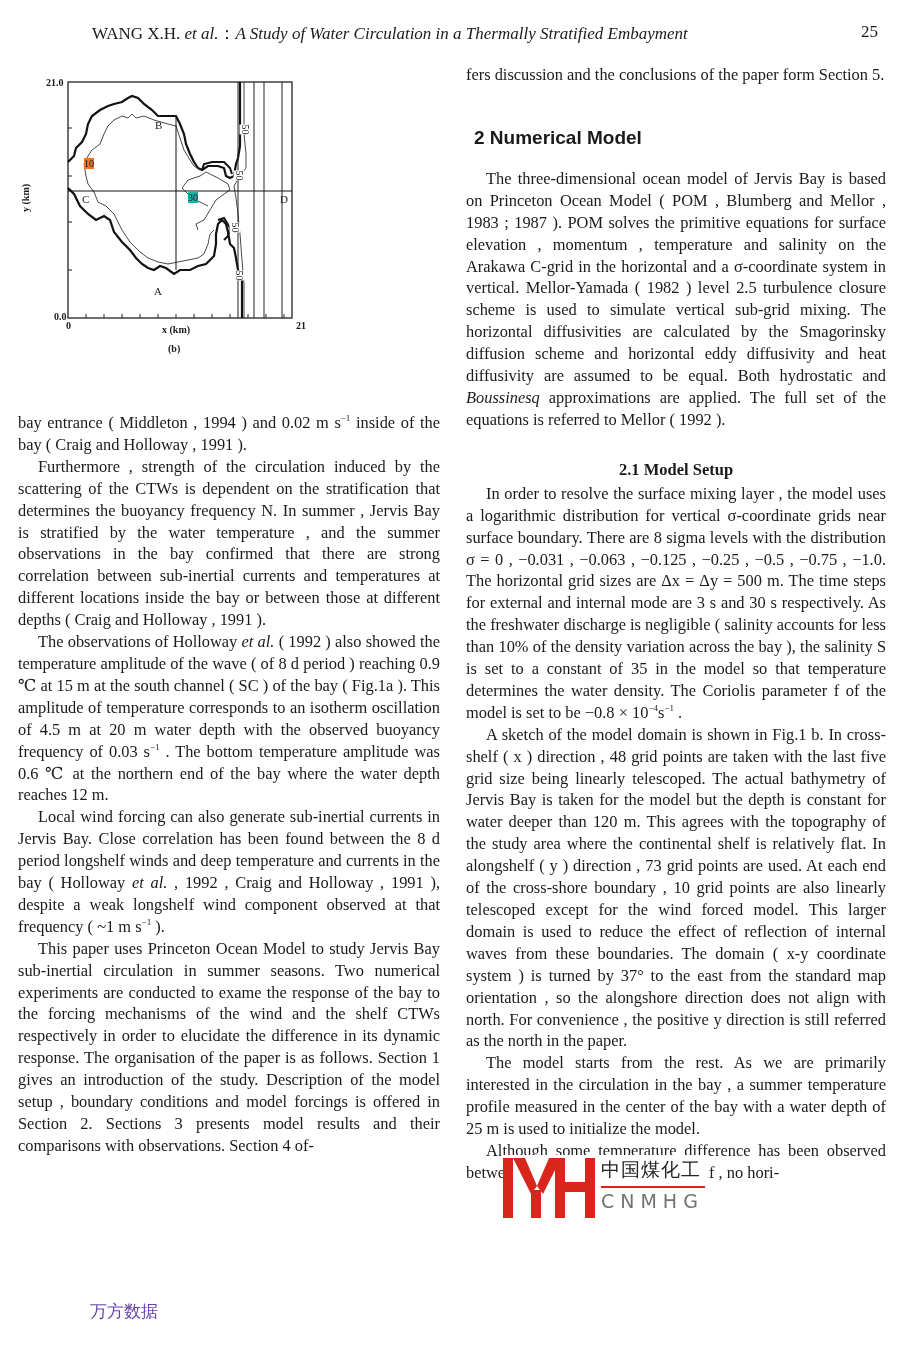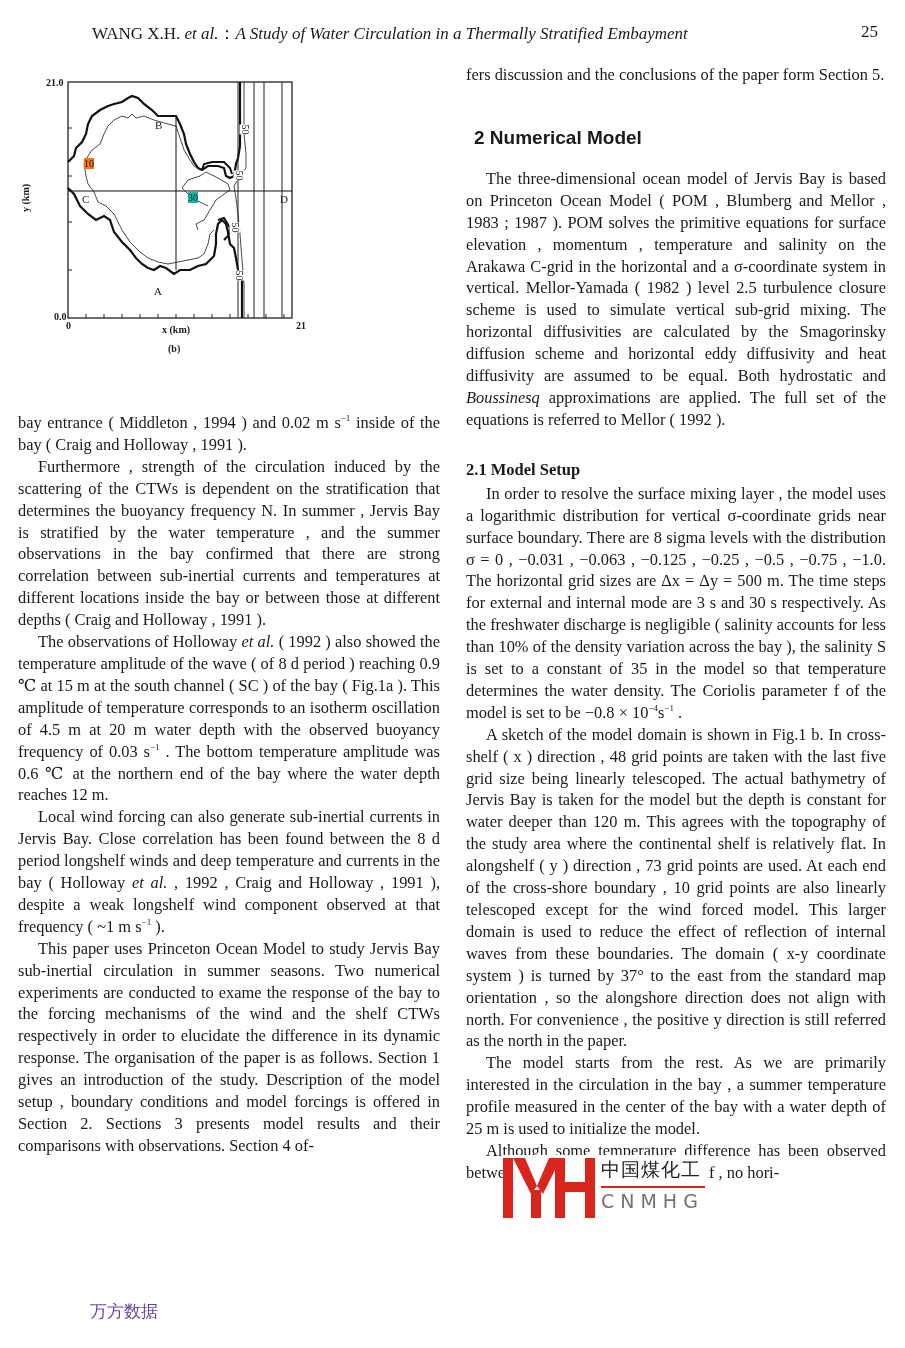--- a/index.html
+++ b/index.html
@@ -15,21 +15,21 @@
   .col.right { left: 466px; width: 420px; }
   p.body { margin: 0; font-size: 16.4px; line-height: 21.9px; text-align: justify; }
   p.ind { text-indent: 20px; }
   .figure { position: relative; height: 342px; }
   .figure svg { position: absolute; left: 0; top: 0; }
   .caption { font-size: 13.6px; line-height: 19.5px; margin: 0 0 0 16px; padding-right: 0;
              text-align: justify; color: #222; }
   h2.sec { font-family: "Liberation Sans", "DejaVu Sans", sans-serif; font-weight: bold;
            font-size: 19px; margin: 8px; padding: 0; height: 24px; line-height: 24px; }
   h3.sub { font-family: "Liberation Serif", serif; font-weight: bold; font-size: 16.5px;
-           margin: 0; height: 26px; line-height: 26px; }
+           margin: 0; height: 26px; line-height: 26px; text-align: center; }
   sup { font-size: 9px; line-height: 0; vertical-align: 7px; }
   i { font-style: italic; }
   .wm-logo { position: absolute; left: 503px; top: 1155px; width: 205px; height: 64px;
              background: #fff; }
   .wm-logo .glyph { position: absolute; left: 0; top: 3px; }
   .wm-logo .cn { position: absolute; left: 98px; top: 2px; font-family: "DejaVu Sans", sans-serif;
                  font-size: 19px; color: #222; letter-spacing: 1px; }
   .wm-logo .rule { position: absolute; left: 98px; top: 31px; width: 104px; height: 2px; background: #d9261c; }
   .wm-logo .en { position: absolute; left: 98px; top: 35px; font-family: "DejaVu Sans", sans-serif;
                  font-size: 19px; color: #737373; letter-spacing: 6px; }

